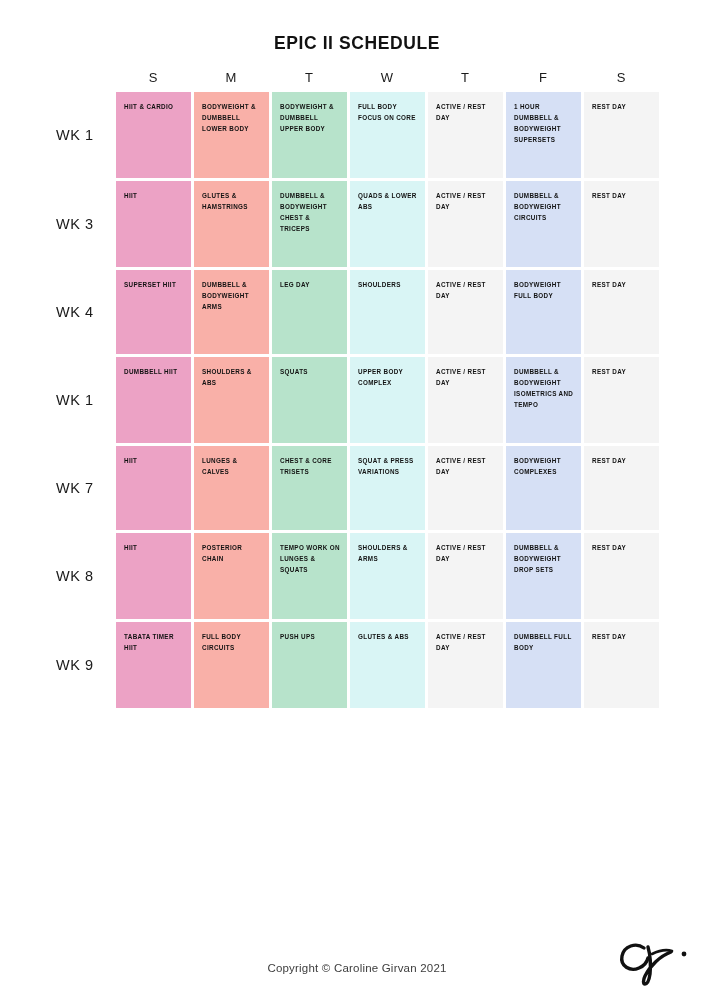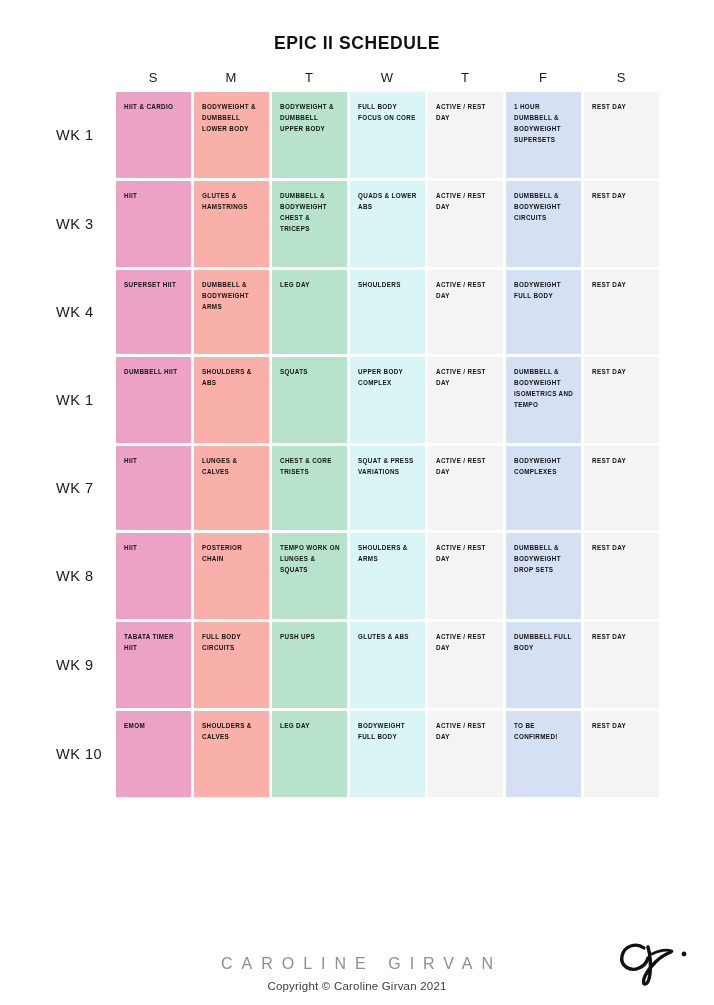--- a/index.html
+++ b/index.html
@@ -214,36 +214,25 @@
         <div class="week-row" style="height: 86px;">
           <div class="week-label">WK 9</div>
           <div class="cell c-sun">TABATA TIMER HIIT</div>
           <div class="cell c-mon">FULL BODY CIRCUITS</div>
           <div class="cell c-tue">PUSH UPS</div>
           <div class="cell c-wed">GLUTES &amp; ABS</div>
           <div class="cell c-thu">ACTIVE / REST DAY</div>
           <div class="cell c-fri">DUMBBELL FULL BODY</div>
           <div class="cell c-sat">REST DAY</div>
         </div>
-        <div class="week-row" style="height: 86px;">
-          <div class="week-label">WK 10</div>
-          <div class="cell c-sun">EMOM</div>
-          <div class="cell c-mon">SHOULDERS &amp; CALVES</div>
-          <div class="cell c-tue">LEG DAY</div>
-          <div class="cell c-wed">BODYWEIGHT FULL BODY</div>
-          <div class="cell c-thu">ACTIVE / REST DAY</div>
-          <div class="cell c-fri">TO BE CONFIRMED!</div>
-          <div class="cell c-sat">REST DAY</div>
-        </div>
       </div>
 
   </div>
 
   <div class="footer">
-    <div class="brand">CAROLINE GIRVAN</div>
     <div class="copyright">Copyright © Caroline Girvan 2021</div>
   </div>
 
   <svg class="signature" viewBox="0 0 86 52" xmlns="http://www.w3.org/2000/svg">
     <path d="M30 14 C22 8, 10 12, 8 22 C6 32, 16 38, 25 34 C30 32, 33 28, 34 24" fill="none" stroke="#111111" stroke-width="3.4" stroke-linecap="round"></path>
     <path d="M34 13 C36 20, 37 30, 36 40 C35 47, 33 50, 31 50 C29 50, 29 46, 31 42 C36 32, 46 22, 57 18" fill="none" stroke="#111111" stroke-width="3.4" stroke-linecap="round"></path>
     <path d="M38 20 C44 17, 52 15, 58 17" fill="none" stroke="#111111" stroke-width="2.6" stroke-linecap="round"></path>
     <circle cx="70" cy="20" r="2.4" fill="#111111"></circle>
   </svg>
 

